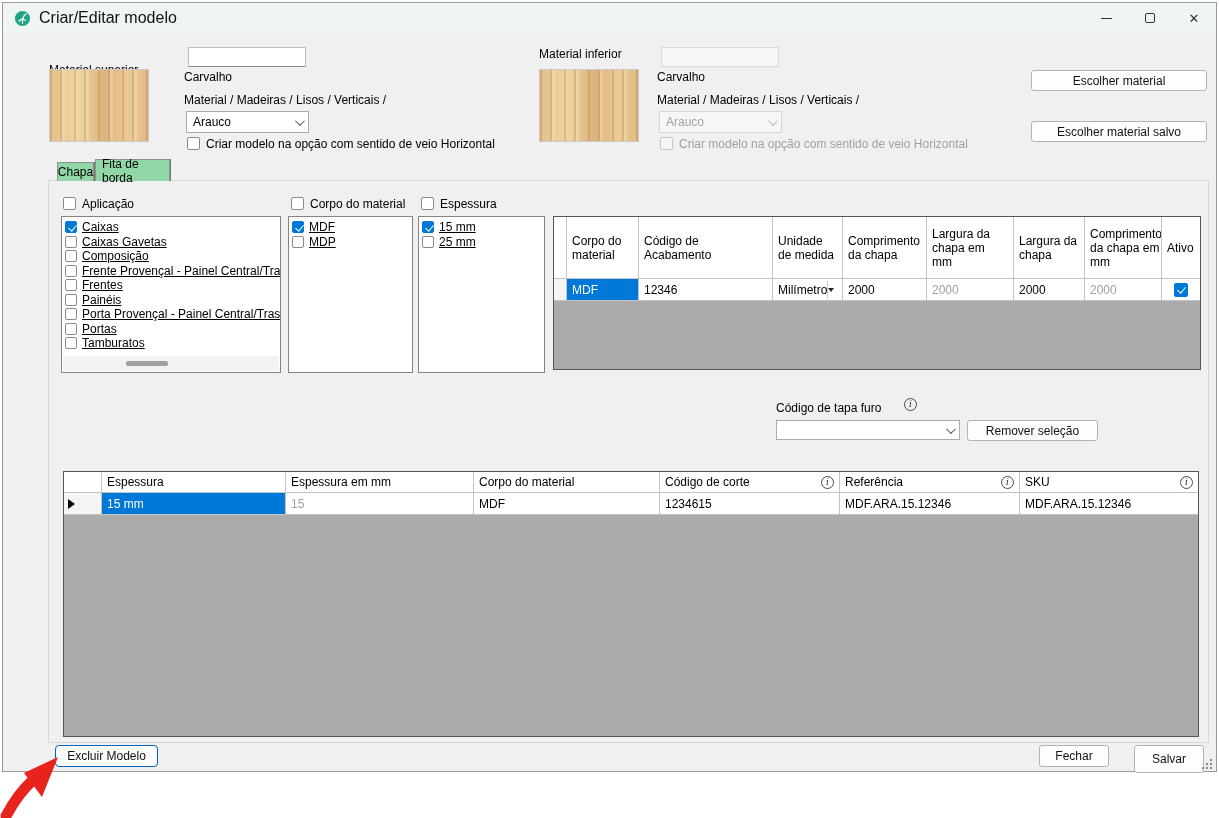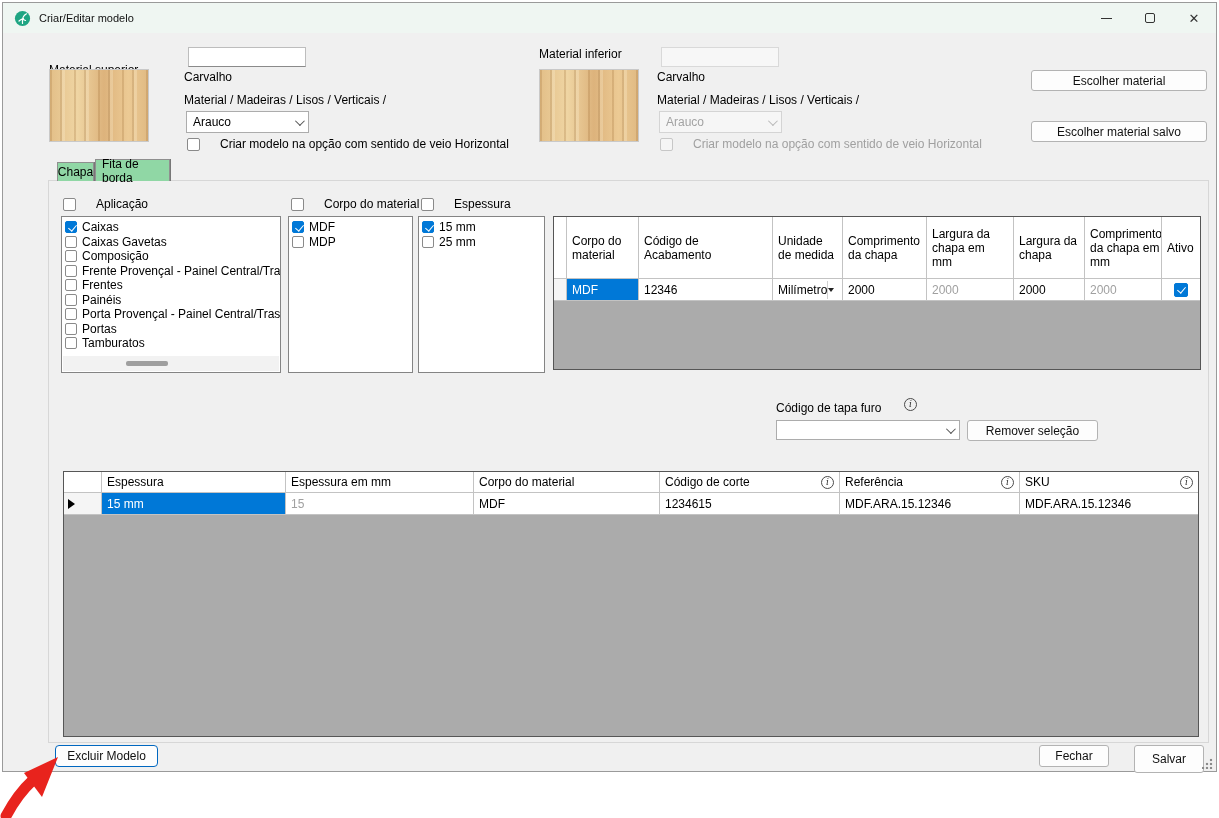--- a/index.html
+++ b/index.html
@@ -5,55 +5,55 @@
   * { margin:0; padding:0; box-sizing:border-box; }
   html,body { background:#fff; }
   body { font-family:"Liberation Sans", sans-serif; font-size:12px; color:#000; }
   .stage { position:relative; width:1219px; height:818px; background:#fff; overflow:hidden; }
   .abs { position:absolute; }
 
   
   .dialog { left:2px; top:2px; width:1215px; height:770px; background:#f0f0f0; border:1px solid #9a9a9a; }
   .titlebar { left:0; top:0; width:100%; height:30px; background:#eff6f2; display:flex; align-items:center; }
   .title-icon { margin-left:11px; width:17px; height:17px; }
-  .title-text { margin-left:8px; font-size:11px; color:#111; }
+  .title-text { margin-left:8px; font-size:16px; color:#111; }
   .win-btn { width:44px; height:30px; display:flex; align-items:center; justify-content:center; color:#333; }
   .win-controls { position:absolute; right:0; top:0; display:flex; }
   .glyph-min { width:11px; height:1px; background:#333; }
   .glyph-max { width:10px; height:10px; border:1px solid #333; border-radius:2px; }
   .glyph-close { font-size:13px; line-height:13px; color:#333; }
 
   
   .lbl { white-space:nowrap; }
   .txtbox { background:#fff; border:1px solid #bdbdbd; border-bottom:1px solid #8a8a8a; font-family:"Liberation Sans",sans-serif; font-size:12px; padding:0 4px; }
   .txtbox.disabled { background:#f7f7f7; border:1px solid #d9d9d9; }
   .combo { background:#fff; border:1px solid #acacac; display:flex; align-items:center; padding:0 6px;text-align:center; }
   .combo .chev { margin-left:auto; width:7px; height:7px; border-right:1.4px solid #555; border-bottom:1.4px solid #555; transform:rotate(45deg) translateY(-2px); }
   .combo.disabled { background:#f6f6f6; border-color:#d4d4d4; color:#a3a3a3; }
   .combo.disabled .chev { border-color:#b9b9b9; }
   .btn { background:#fdfdfd; border:1px solid #b3b3b3; border-radius:3px; display:flex; align-items:center; justify-content:center; font-size:12px; color:#111; }
   .btn.focused { border:1.5px solid #0067c0; border-radius:4px; }
   .cb { position:relative; width:13px; height:13px; border:1px solid #8a8a8a; border-radius:2px; background:#fff; flex:none; }
   .cb.checked { background:#0078d7; border-color:#0078d7; }
   .cb.checked::after { content:''; position:absolute; left:3.5px; top:1px; width:4px; height:7px; border:solid #fff; border-width:0 1.6px 1.6px 0; transform:rotate(40deg); }
   .cb.disabled { border-color:#c7c7c7; background:#f5f5f5; }
-  .cbrow { display:flex; align-items:flex-end; gap:20px; }
+  .cbrow { display:flex; align-items:flex-start; gap:6px; }
   .wood { border:1px solid #c9c9c9;
     background:
       repeating-linear-gradient(90deg, rgba(150,100,45,.22) 0 2px, rgba(0,0,0,0) 2px 10px, rgba(120,78,35,.16) 10px 12px, rgba(255,245,220,.25) 12px 15px, rgba(0,0,0,0) 15px 24px),
       linear-gradient(90deg,#e3bf88 0%,#efd5a3 28%,#ddb37c 55%,#ecca94 80%,#e0ba83 100%);
   }
   .muted { color:#a0a0a0; }
 
   
   .tab { border:1px solid #8f8f8f; border-bottom:none; background:#90d7a5; display:flex; align-items:center; justify-content:center; padding:0 6px; box-shadow:1px 0 0 #777; }
   .tabpage { border:1px solid #d7d7d7; background:#f0f0f0; }
 
   
-  .listbox { background:#fff; border:1px solid #848484; overflow:hidden; }
+  .listbox { background:#fff; border:1px solid #848484; overflow:hidden;text-decoration:underline; }
   .li { display:flex; align-items:center; gap:5px; height:14.5px; padding-left:3px; white-space:nowrap; }
   .li .cb { width:12px; height:12px; }
   .hscroll { position:absolute; left:1px; right:1px; bottom:1px; height:15px; background:#f2f2f2; }
   .hscroll .thumb { position:absolute; top:5px; height:5px; background:#9f9f9f; border-radius:2px; }
 
   
   .grid { border:1px solid #565656; background:#ababab; display:flex; flex-direction:column; }
   .grow { display:flex; }
   .gcell { border-right:1px solid #c3c3c3; border-bottom:1px solid #c3c3c3; background:#fff; display:flex; align-items:center; padding:0 5px; overflow:hidden; }
   .ghead .gcell { background:#fff; }

